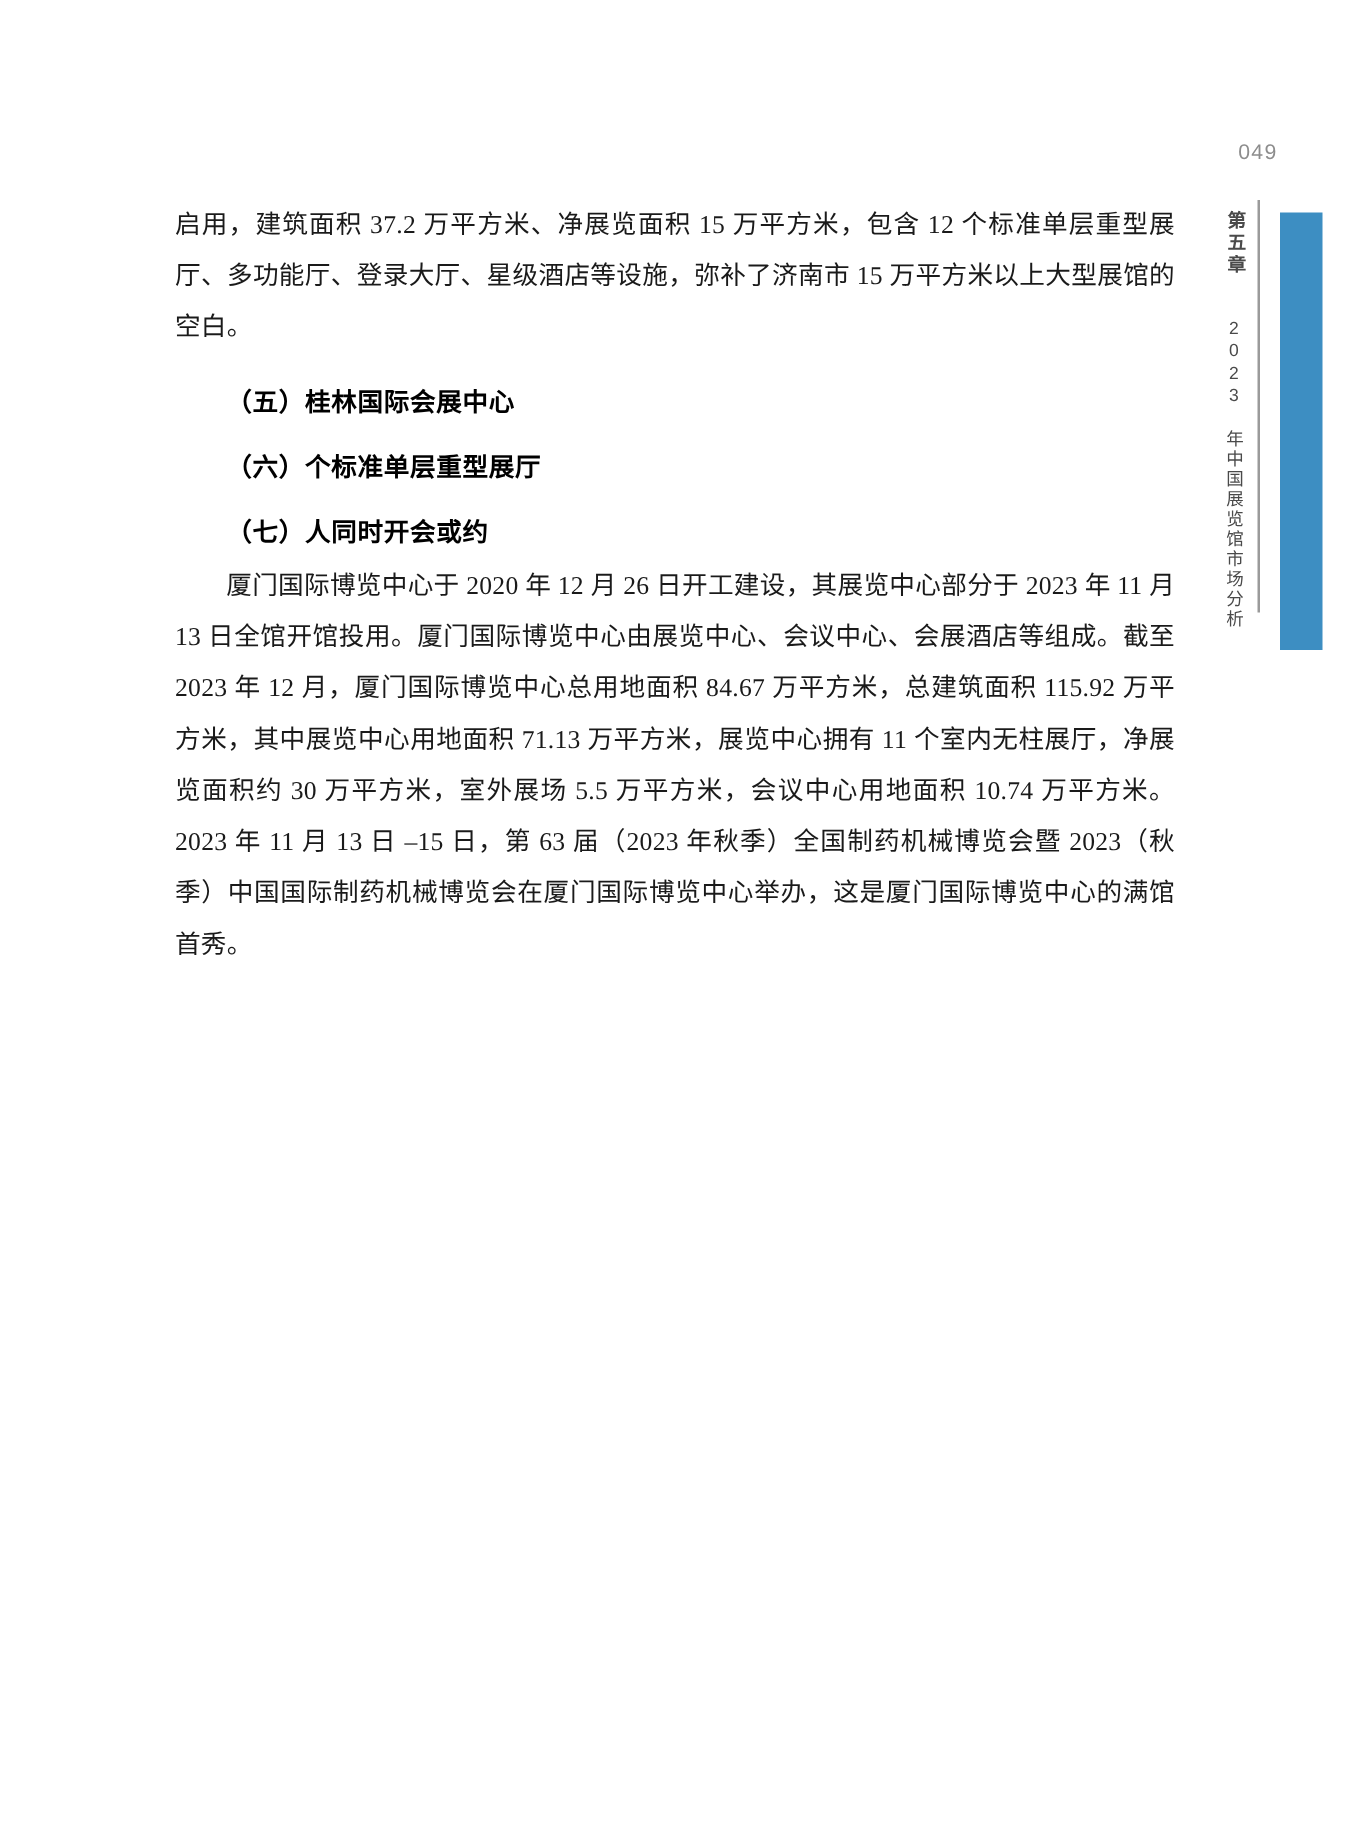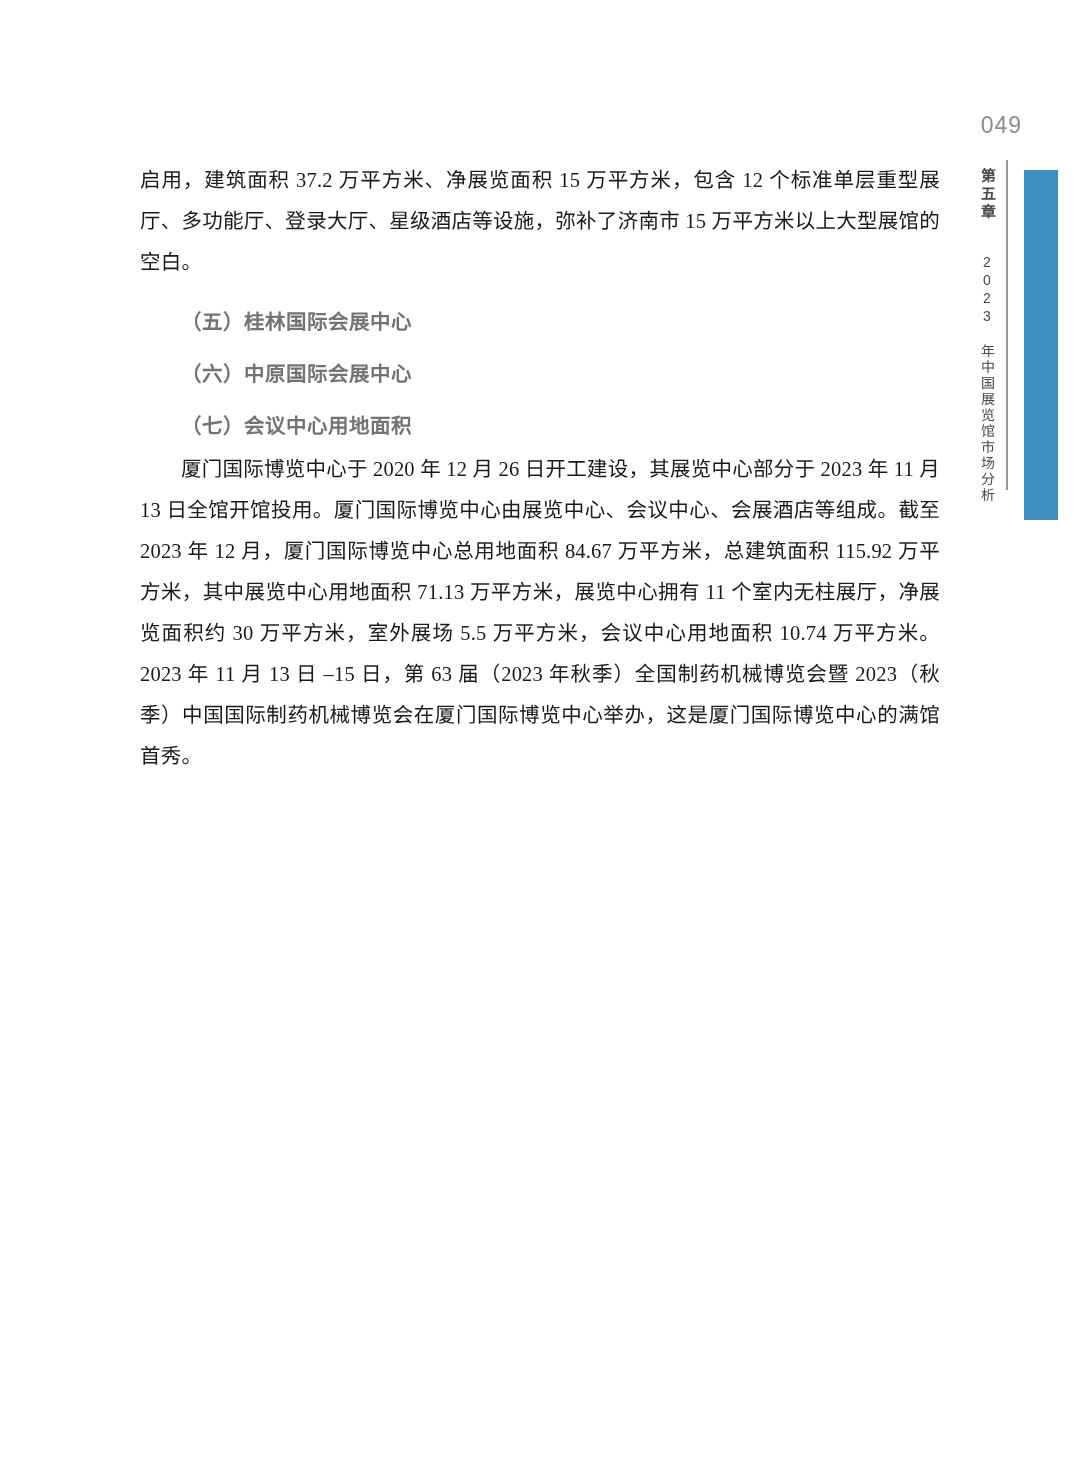--- a/index.html
+++ b/index.html
@@ -21,21 +21,21 @@
     inset: 0;
     background: #fff;
   }
 
   
   .page-number {
     position: absolute;
     top: 112px;
     right: 58px;
     font-family: "Liberation Sans", sans-serif;
-    font-size: 23px;
+    font-size: 17px;
     letter-spacing: 1px;
     color: #8d8d8d;
   }
 
   .side-rule {
     position: absolute;
     top: 160px;
     right: 72px;
     width: 2px;
     height: 330px;
@@ -95,21 +95,21 @@
     text-indent: 2em;
   }
 
   h3.section-head {
     margin: 22px 0 10px 0;
     font-family: "Liberation Sans", sans-serif;
     font-size: 20.5px;
     font-weight: bold;
     letter-spacing: 0.5px;
     text-indent: 2em;
-    color: #737373;
+    color: #000000;
   }
 </style>
 </head>
 <body>
 
 <div class="page">
 
   <div class="page-number">049</div>
 
   <div class="side-tab" style="background: rgb(61, 142, 194);"></div>
@@ -119,20 +119,20 @@
     <span class="chap">第五章</span>
     <span class="sub">2023 年中国展览馆市场分析</span>
   </div>
 
   <div class="content">
 
     <p class="body-text">启用，建筑面积 37.2 万平方米、净展览面积 15 万平方米，包含 12 个标准单层重型展厅、多功能厅、登录大厅、星级酒店等设施，弥补了济南市 15 万平方米以上大型展馆的空白。</p>
 
     <h3 class="section-head">（五）桂林国际会展中心</h3>
 
-    <h3 class="section-head">（六）中原国际会展中心</h3>
+    <h3 class="section-head">（六）个标准单层重型展厅</h3>
 
-    <h3 class="section-head">（七）会议中心用地面积</h3>
+    <h3 class="section-head">（七）人同时开会或约</h3>
 
     <p class="body-text indent">厦门国际博览中心于 2020 年 12 月 26 日开工建设，其展览中心部分于 2023 年 11 月 13 日全馆开馆投用。厦门国际博览中心由展览中心、会议中心、会展酒店等组成。截至 2023 年 12 月，厦门国际博览中心总用地面积 84.67 万平方米，总建筑面积 115.92 万平方米，其中展览中心用地面积 71.13 万平方米，展览中心拥有 11 个室内无柱展厅，净展览面积约 30 万平方米，室外展场 5.5 万平方米，会议中心用地面积 10.74 万平方米。2023 年 11 月 13 日 –15 日，第 63 届（2023 年秋季）全国制药机械博览会暨 2023（秋季）中国国际制药机械博览会在厦门国际博览中心举办，这是厦门国际博览中心的满馆首秀。</p>
 
   </div>
 </div>
 
 </body></html>

